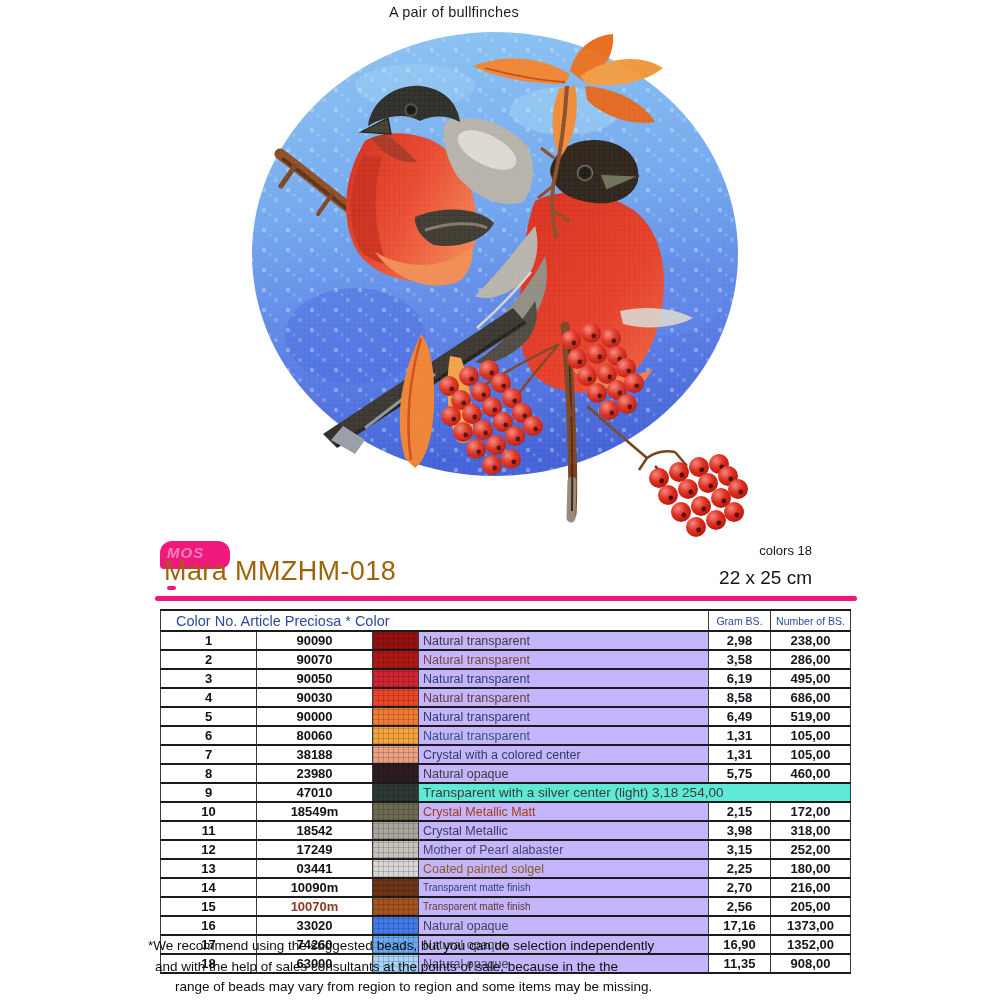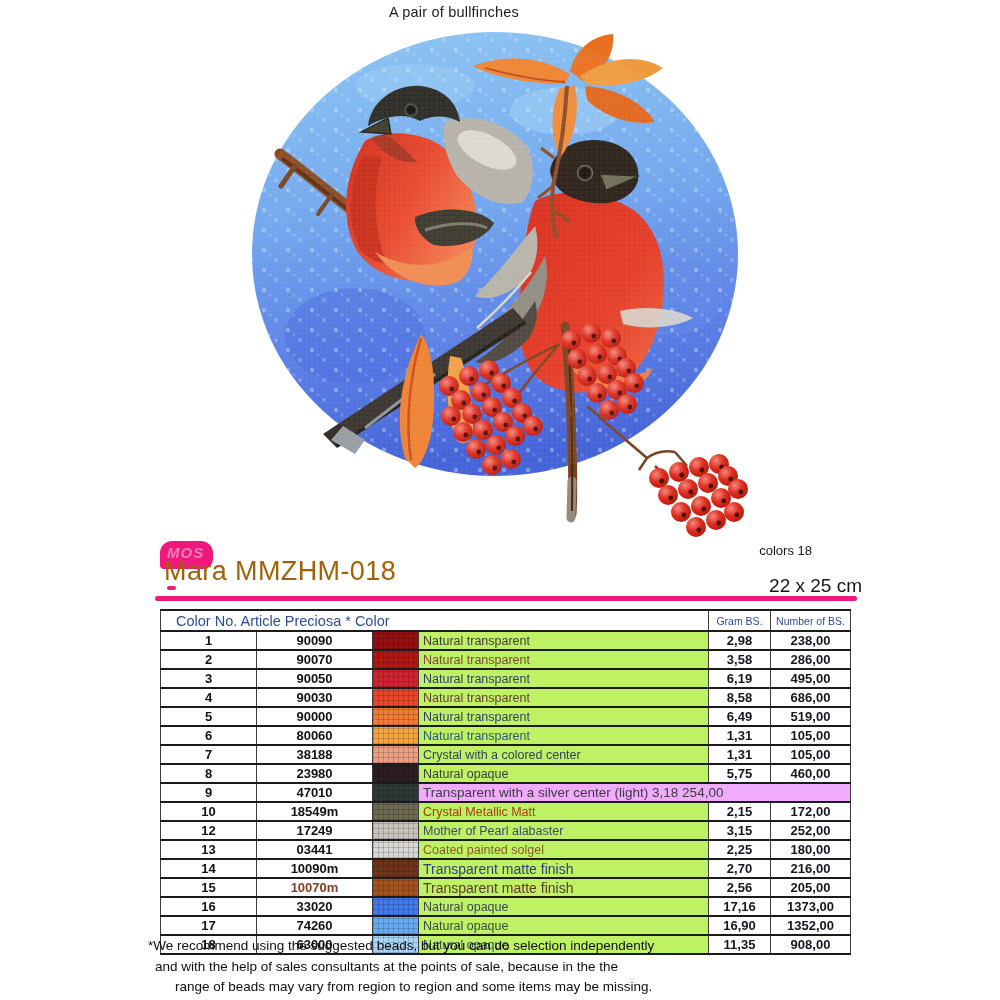--- a/index.html
+++ b/index.html
@@ -4,43 +4,43 @@
 <style>
   html,body{margin:0;padding:0;background:#ffffff;}
   .page{position:relative;width:908px;height:1000px;background:#fff;overflow:hidden;
         font-family:"Liberation Sans","DejaVu Sans",sans-serif;color:#1a1a1a;}
   .title{position:absolute;top:4px;left:0;width:100%;text-align:center;
          font-size:14.5px;color:#1c1c1c;letter-spacing:.2px;}
   .art{position:absolute;left:235px;top:26px;width:530px;height:525px;}
   .art svg{width:100%;height:100%;display:block;}
 
   .logo{position:absolute;left:160px;top:541px;background:#ef187c;color:rgba(255,255,255,.45);
-        font-weight:700;font-style:italic;font-size:15px;padding:3px 9px 8px 7px;
+        font-weight:700;font-style:italic;font-size:15px;padding:3px 26px 8px 7px;
         border-radius:12px 12px 10px 4px;letter-spacing:1px;}
   .logo-tick{position:absolute;left:167px;top:586px;width:9px;height:4px;background:#ef187c;border-radius:2px;}
   .brand-name{position:absolute;left:164px;top:556px;font-size:27px;font-weight:500;color:#a16207;letter-spacing:.4px;}
   .colors-label{position:absolute;left:612px;top:543px;width:200px;text-align:right;font-size:13px;color:#161616;}
-  .size-label{position:absolute;left:662px;top:567px;width:200px;text-align:right;font-size:19px;color:#161616;margin-top:8px;}
+  .size-label{position:absolute;left:612px;top:567px;width:200px;text-align:right;font-size:19px;color:#161616;}
   .pink-rule{position:absolute;left:155px;top:596px;width:702px;height:5px;background:#ee1878;border-radius:3px;}
 
   .bead-table{position:absolute;left:160px;top:609px;width:690px;border-collapse:collapse;table-layout:fixed;}
   .bead-table td,.bead-table th{border-top:2px solid #1b1b1b;border-bottom:2px solid #1b1b1b;
         border-left:1.3px solid #3c3c3c;border-right:1.3px solid #3c3c3c;
         padding:0 2px;height:17px;overflow:hidden;white-space:nowrap;}
   th.h-left{font-size:14.5px;font-weight:500;color:#2c4a9e;text-align:left;padding-left:15px;height:19px;}
   th.h-sm{font-size:10.5px;font-weight:500;color:#2c4a9e;text-align:center;padding:0;}
   td.c-no{font-size:13px;font-weight:600;text-align:center;color:#111;}
   td.c-art{font-size:13px;font-weight:600;text-align:center;color:#111;}
   td.c-sw{padding:0;}
   td.c-sw .sw-tex{width:100%;height:100%;
         background-image:repeating-linear-gradient(0deg,rgba(0,0,0,.16) 0 1px,transparent 1px 5px),
                          repeating-linear-gradient(90deg,rgba(0,0,0,.16) 0 1px,transparent 1px 5px);}
-  td.c-desc{font-size:12.5px;text-align:left;padding-left:4px;background:#bef264;color:#3a3a4a;}
-  td.c-desc.c-small{font-size:14px;}
-  td.c-desc.c-span{font-size:13.5px;background:#f0abfc;}
+  td.c-desc{font-size:12.5px;text-align:left;padding-left:4px;background:#c4b5fd;color:#3a3a4a;}
+  td.c-desc.c-small{font-size:10px;}
+  td.c-desc.c-span{font-size:13.5px;background:#5eead4;}
   td.c-gram,td.c-num{font-size:13px;font-weight:700;text-align:center;color:#15151f;}
 
   .footnote{position:absolute;left:148px;top:936px;font-size:13.5px;line-height:20.5px;color:#0e0e0e;}
   .fn2{margin-left:7px;} .fn3{margin-left:27px;}
 </style>
 </head>
 <body>
 
 <div class="page">
 
@@ -336,20 +336,30 @@
           <td class="c-no">10</td>
           <td class="c-art">18549m</td>
           <td class="c-sw" style="background-color: rgb(108, 107, 81);">
             <div class="sw-tex"></div>
           </td>
           <td class="c-desc" style="color: rgb(166, 58, 23); margin-left: 47px;">Crystal Metallic Matt</td>
           <td class="c-gram">2,15</td>
           <td class="c-num">172,00</td>
         </tr>
         <tr>
+          <td class="c-no">11</td>
+          <td class="c-art">18542</td>
+          <td class="c-sw" style="background-color: rgb(169, 166, 156);">
+            <div class="sw-tex"></div>
+          </td>
+          <td class="c-desc" style="color: rgb(60, 60, 90);">Crystal Metallic</td>
+          <td class="c-gram">3,98</td>
+          <td class="c-num">318,00</td>
+        </tr>
+        <tr>
           <td class="c-no">12</td>
           <td class="c-art">17249</td>
           <td class="c-sw" style="background-color: rgb(200, 195, 187);">
             <div class="sw-tex"></div>
           </td>
           <td class="c-desc" style="color: rgb(68, 72, 106);">Mother of Pearl alabaster</td>
           <td class="c-gram">3,15</td>
           <td class="c-num">252,00</td>
         </tr>
         <tr>

